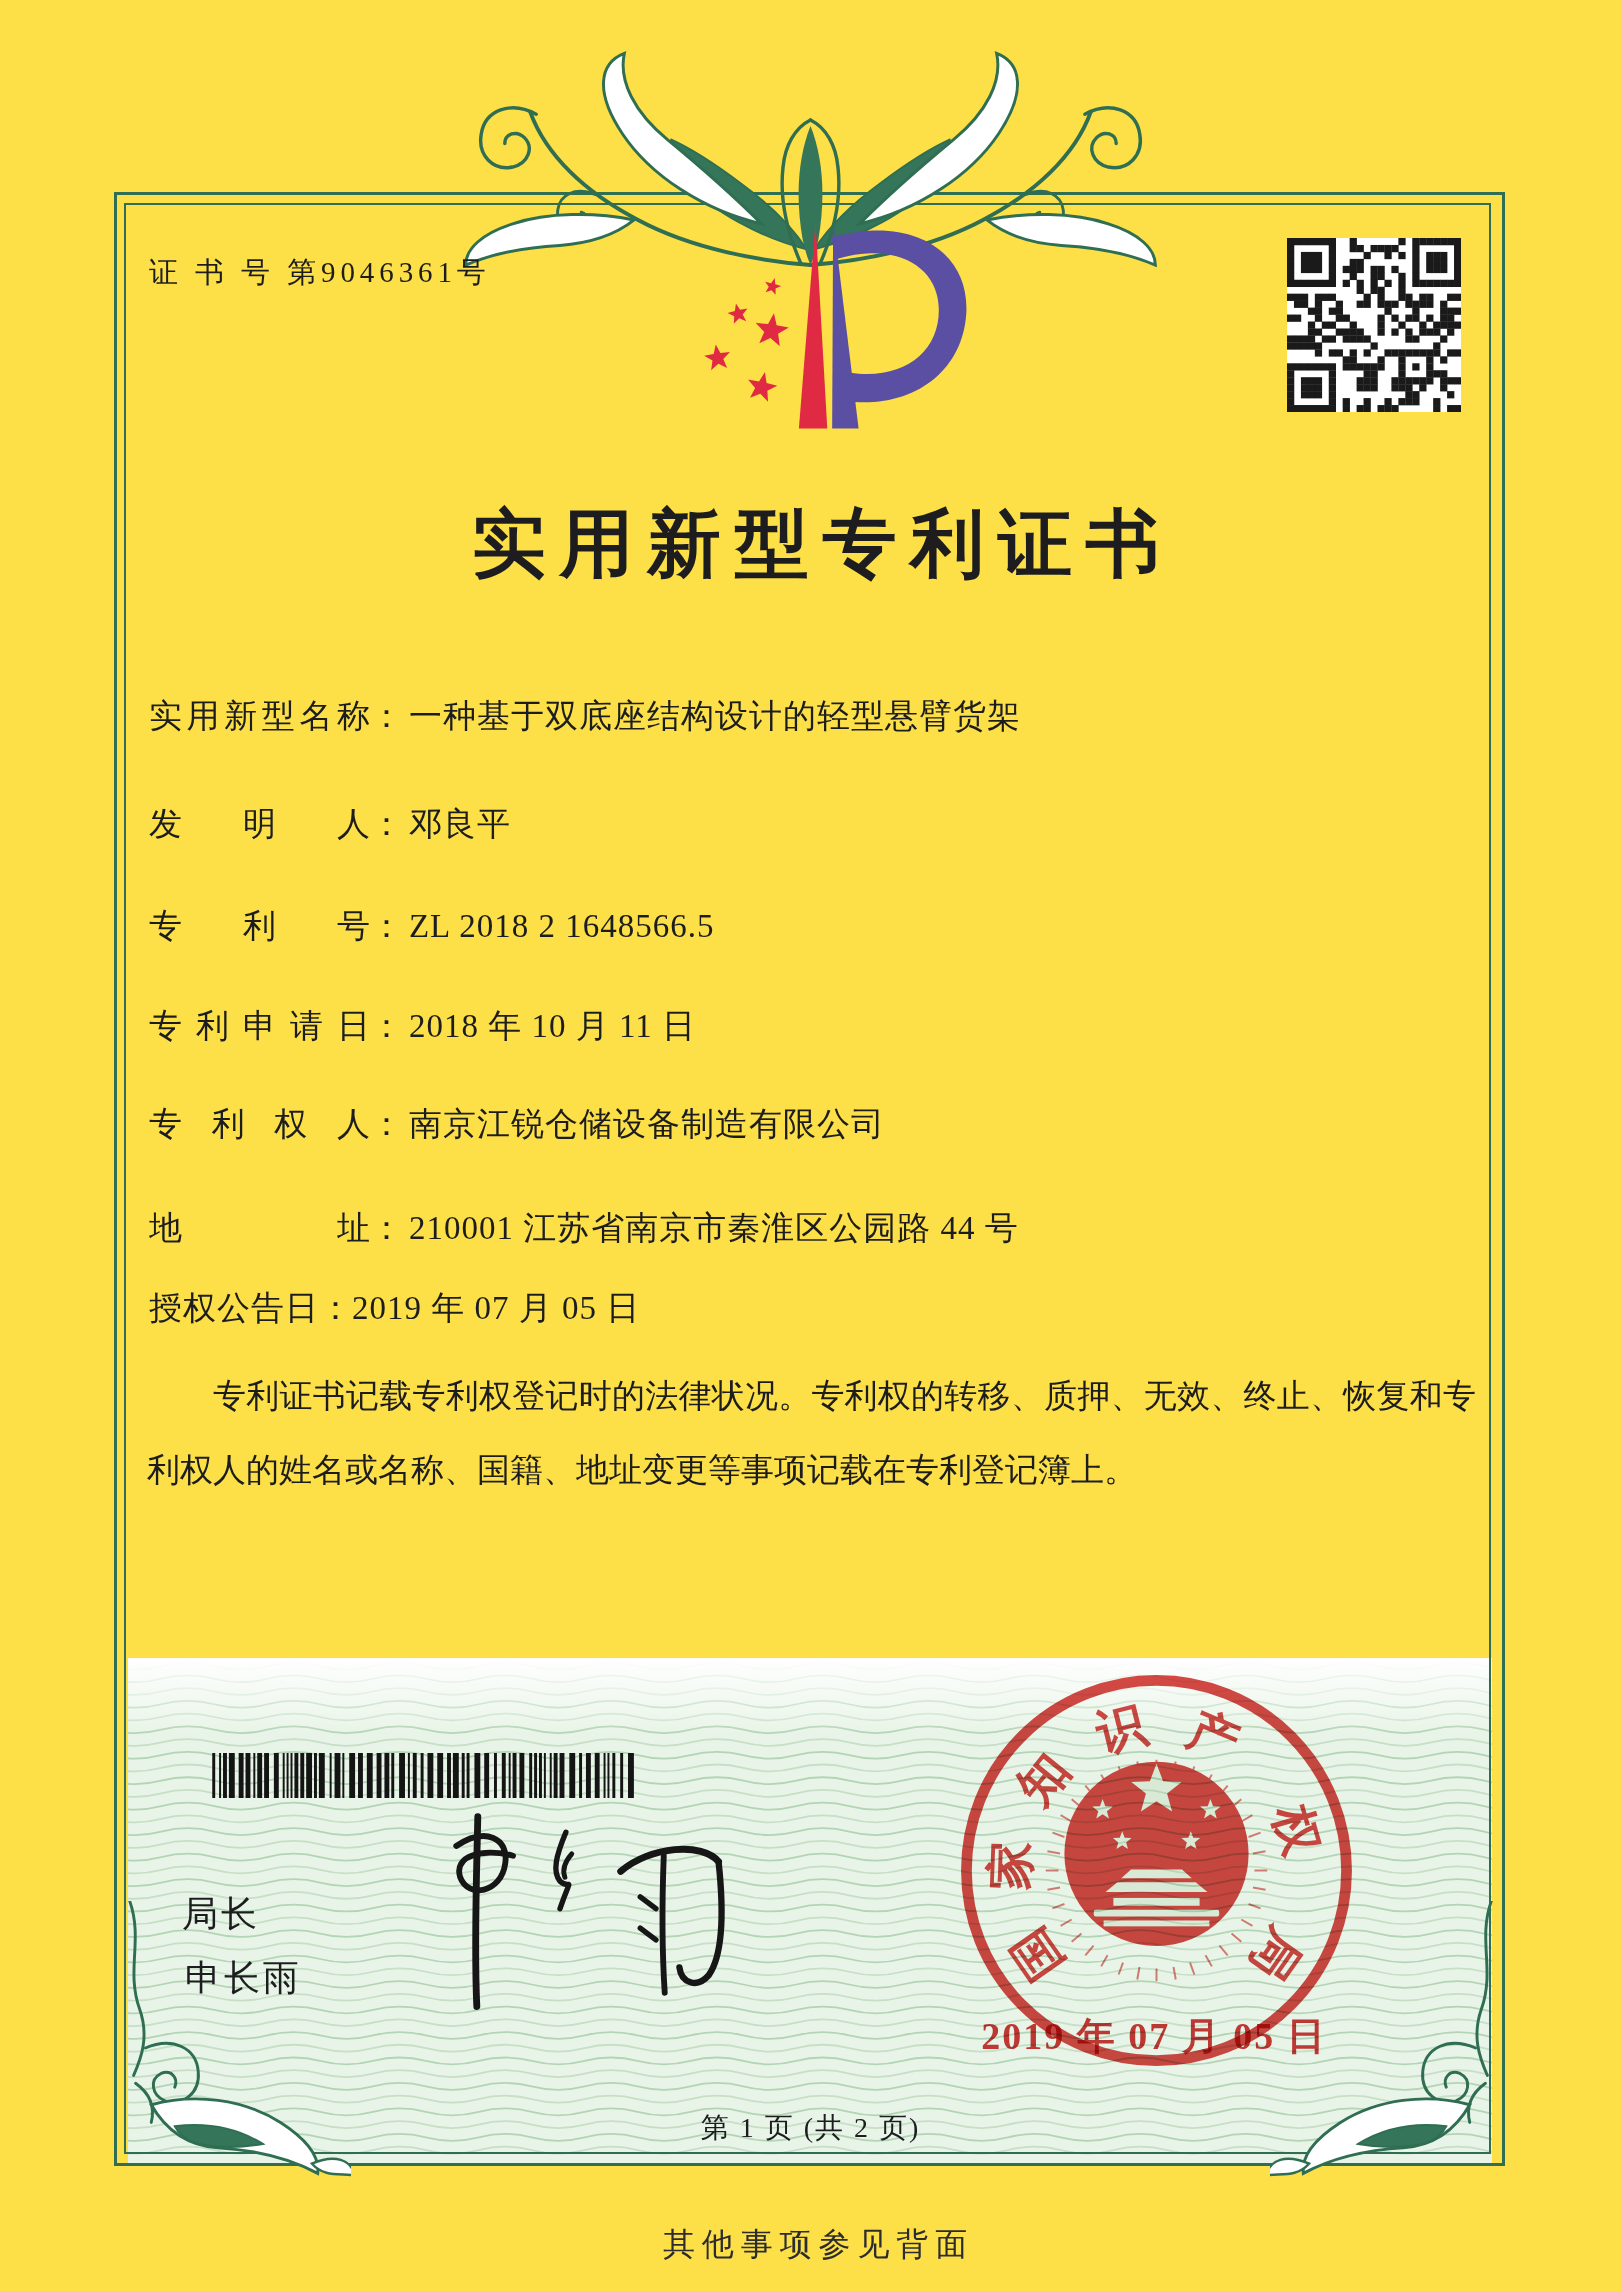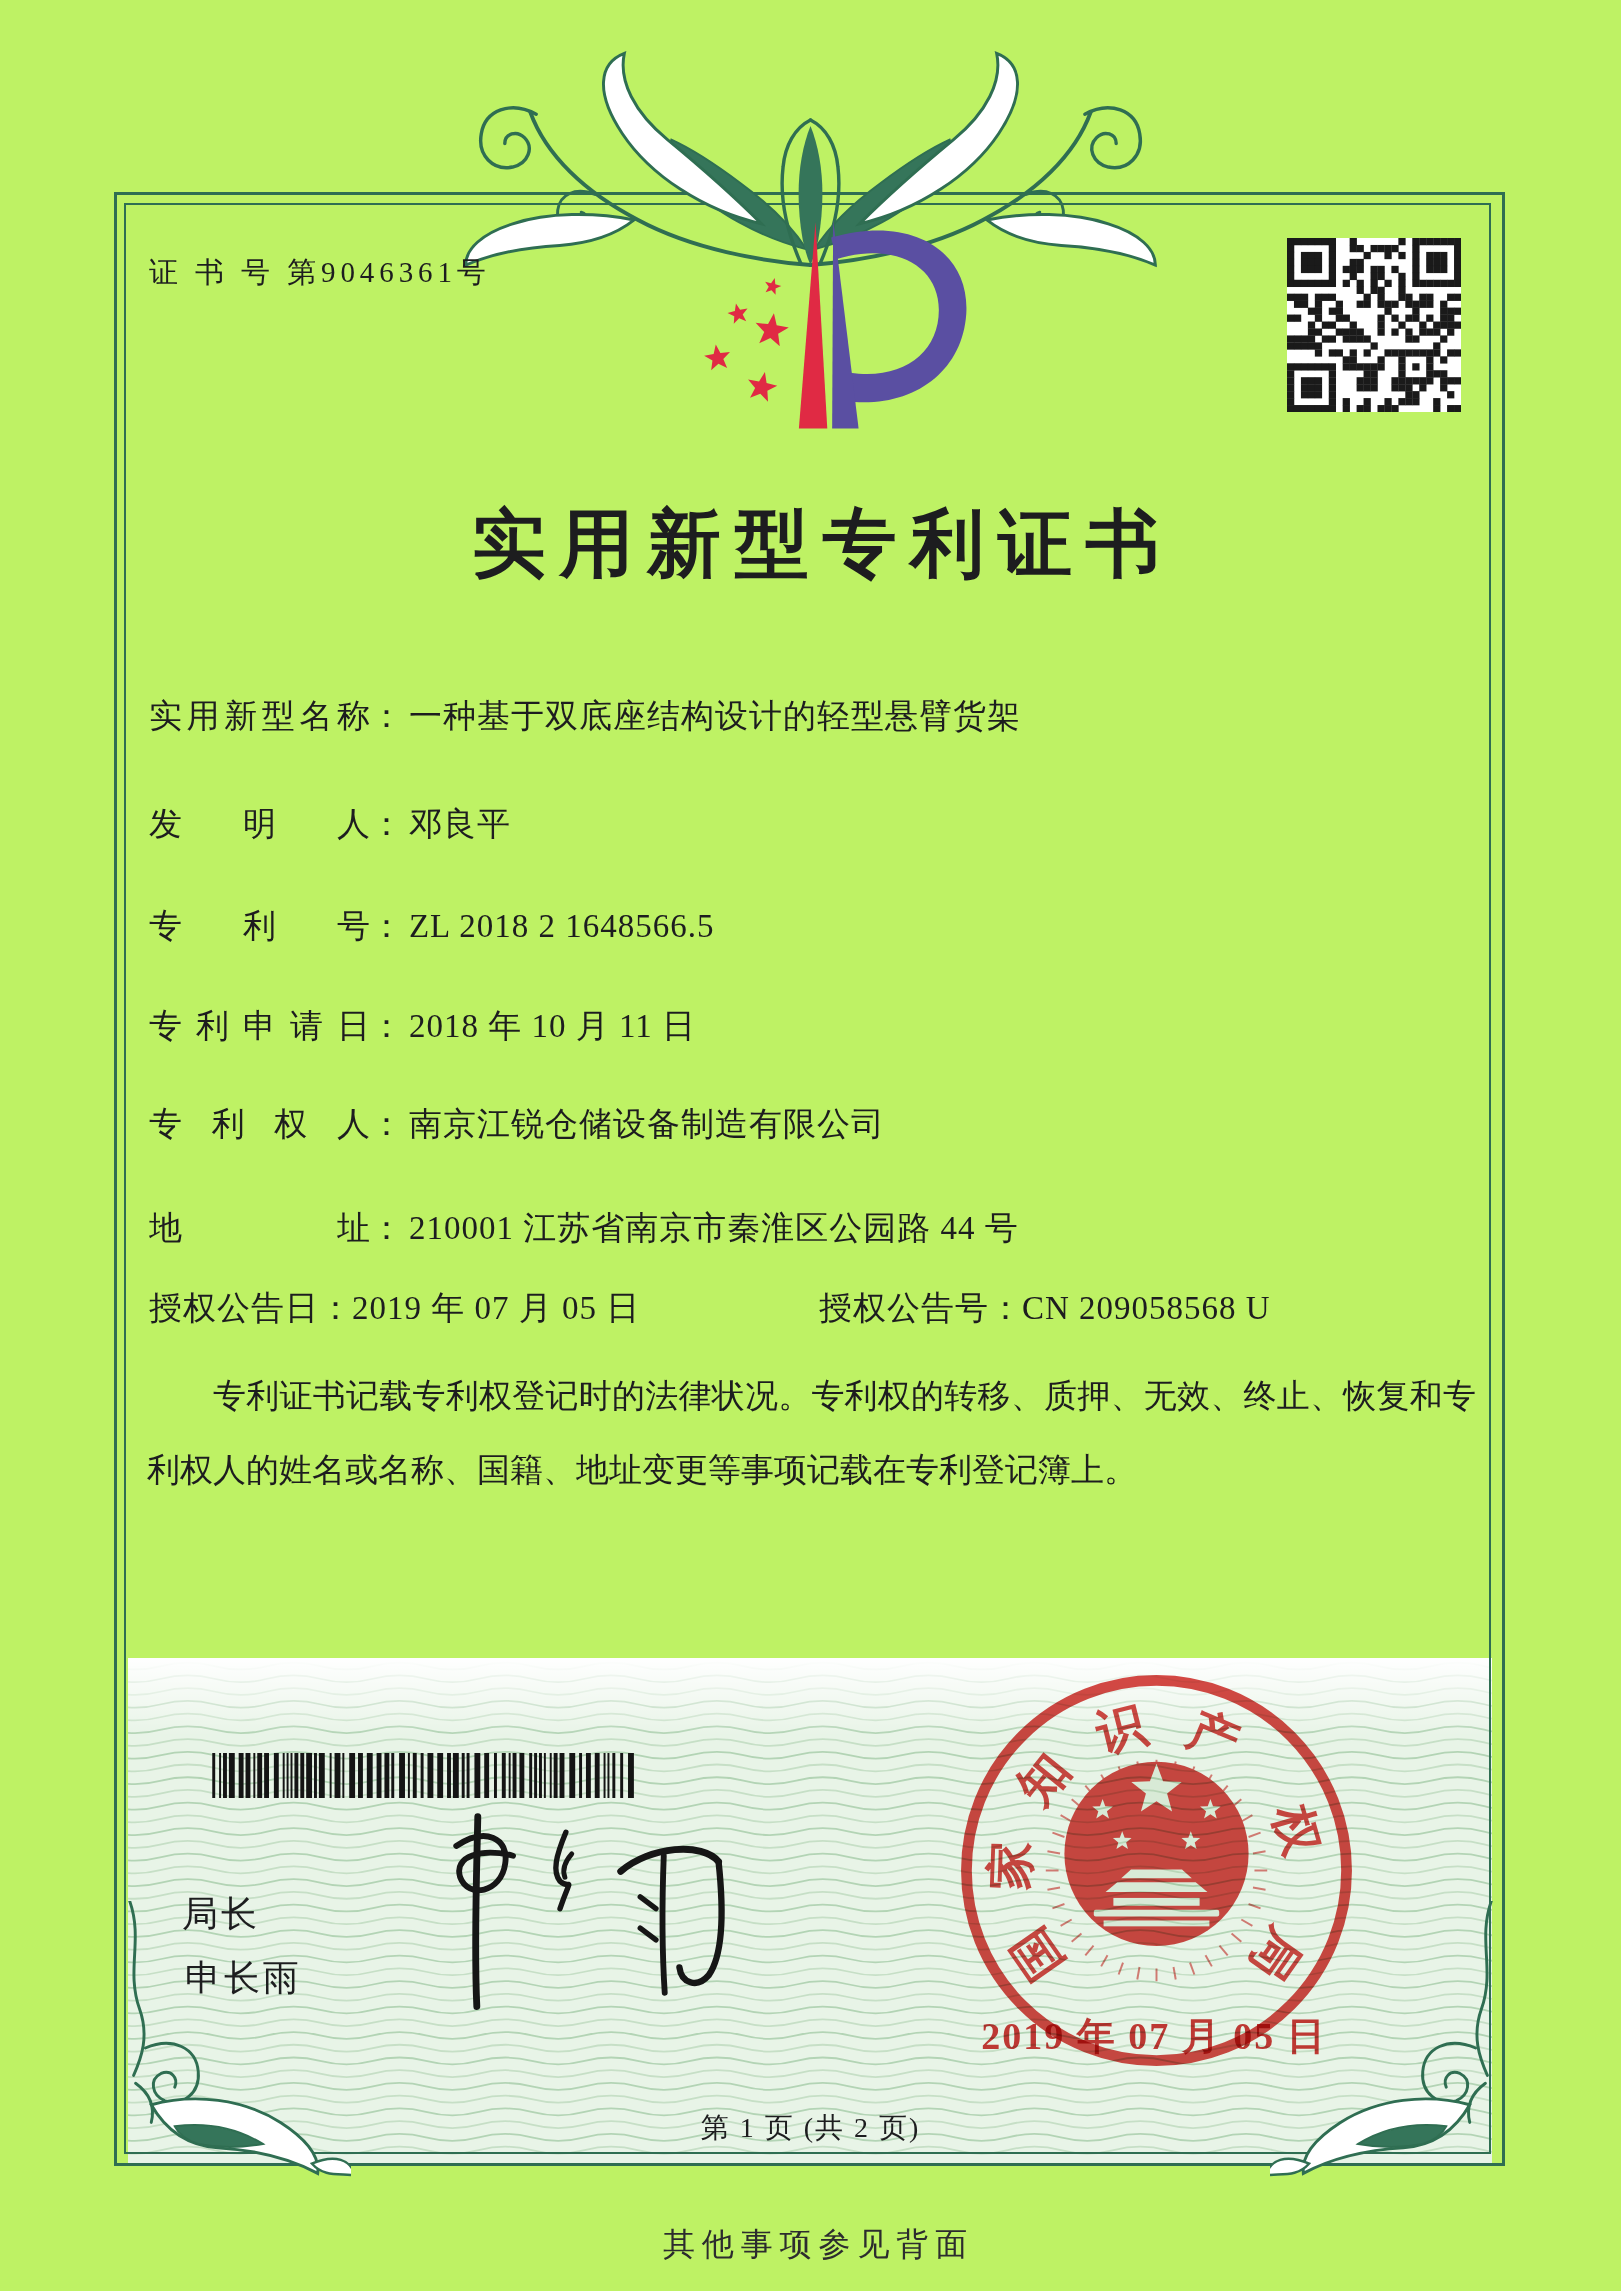--- a/index.html
+++ b/index.html
@@ -1,16 +1,16 @@
 <!DOCTYPE html>
 <html><head>
 <meta charset="utf-8">
 <style>
   html,body{margin:0;padding:0;background:#ffffff;}
-  #page{position:relative;width:1621px;height:2292px;background:#bef264;overflow:hidden;
+  #page{position:relative;width:1621px;height:2292px;background:#fde047;overflow:hidden;
         font-family:"Liberation Serif","DejaVu Serif",serif;color:#1d1d1f;}
   
   .frame-outer{position:absolute;left:114px;top:192px;width:1385px;height:1968px;
                border:3.9px solid #2f6e52;}
   .frame-inner{position:absolute;left:124px;top:203px;width:1363px;height:1947px;
                border:2px solid #2f6e52;}
   
   #wavezone{position:absolute;left:128px;top:1658px;width:1364px;height:506px;}
   #wavefade{position:absolute;left:128px;top:1658px;width:1364px;height:78px;
             background:linear-gradient(180deg,#ffffff 0%,rgba(255,255,255,0) 100%);}
@@ -472,23 +472,20 @@
     <span class="flabel">专利权人</span><span class="fcolon">：</span><span class="fvalue">南京江锐仓储设备制造有限公司</span>
   </div>
   <div class="frow" style="top:1206px">
     <span class="flabel">地址</span><span class="fcolon">：</span><span class="fvalue">210001 江苏省南京市秦淮区公园路 44 号</span>
   </div>
 
   <div class="grow">
     <span>
       <span class="glabel">授权公告日</span><span>：</span><span class="fvalue">2019 年 07 月 05 日</span>
     </span>
-    <span class="gpair2">
-      <span class="glabel">授权公告号</span><span>：</span><span class="fvalue">CN 209058568 U</span>
-    </span>
   </div>
 
   <div class="paras">
     <p>专利证书记载专利权登记时的法律状况。专利权的转移、质押、无效、终止、恢复和专利权人的姓名或名称、国籍、地址变更等事项记载在专利登记簿上。</p>
   </div>
 
   <svg id="barcode" width="433" height="45" viewBox="0 0 442 46">
       <rect x="2" y="0" width="3" height="46" fill="#141414"></rect>
       <rect x="9" y="0" width="2" height="46" fill="#141414"></rect>
       <rect x="13" y="0" width="4" height="46" fill="#141414"></rect>

